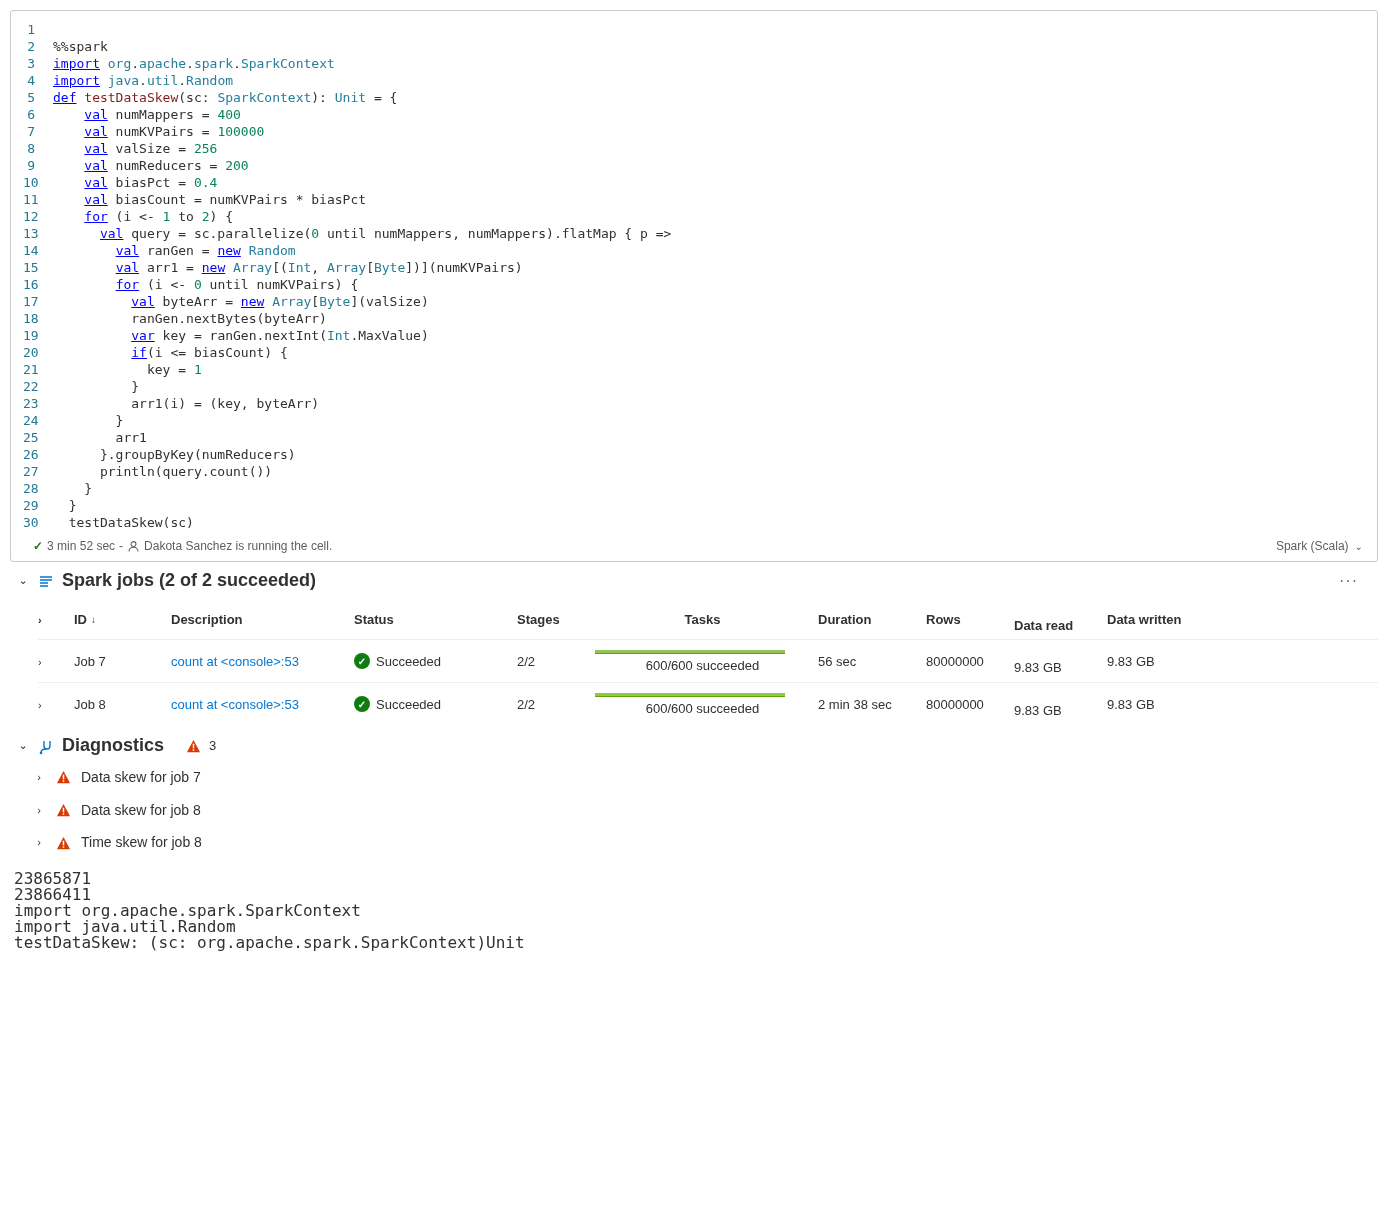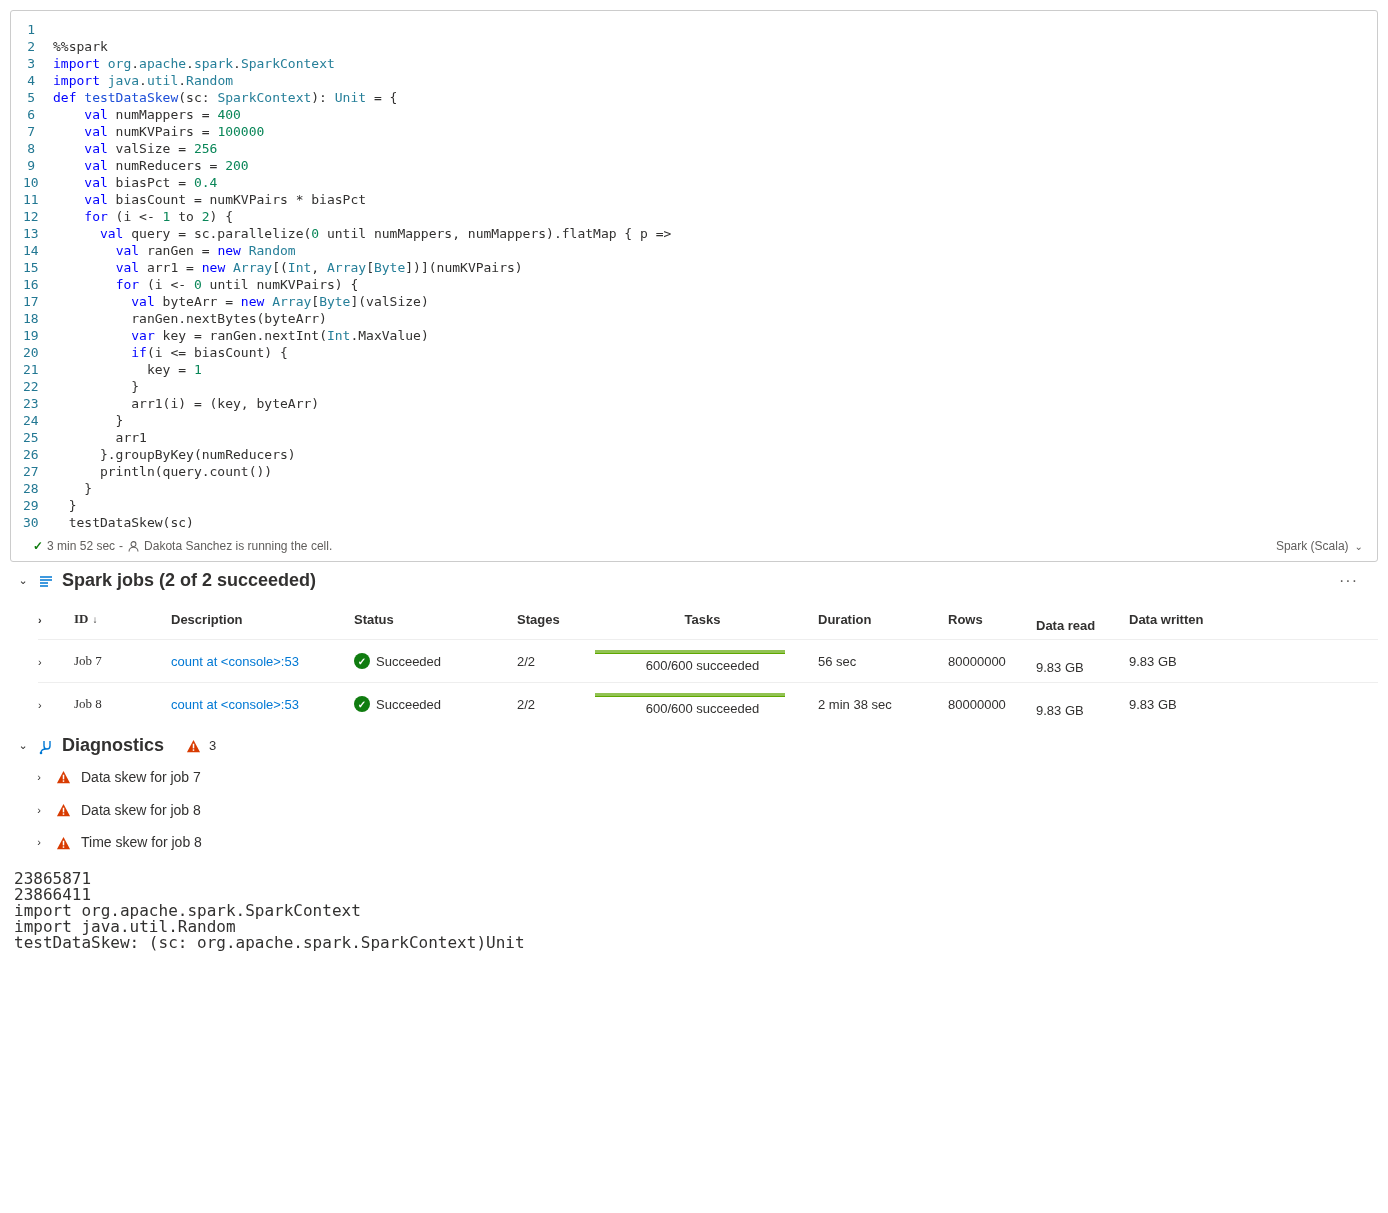--- a/index.html
+++ b/index.html
@@ -26,25 +26,25 @@
   .code-line { display: flex; }
   .lineno {
     width: 30px;
     text-align: right;
     color: #237893;
     padding-right: 18px;
     user-select: none;
     flex-shrink: 0;
   }
   .code { flex: 1; }
-  .kw { color: #0000FF; }
+  .kw { color: #0000FF; text-decoration: underline; }
   .pkg { color: #267f99; }
   .typ { color: #267f99; }
   .num { color: #098658; }
-  .def { color: #1d4ed8; }
+  .def { color: #7f1d1d; }
   .status-bar {
     display: flex;
     align-items: center;
     justify-content: space-between;
     padding: 8px 2px 4px 10px;
     font-size: 12px;
     color: #605e5c;
   }
   .status-left { display: flex; align-items: center; gap: 4px; }
   .status-right { display: flex; align-items: center; gap: 6px; cursor: pointer; }
@@ -69,27 +69,27 @@
   .jobs-table { width: 100%; padding-left: 28px; }
   .jobs-header, .job-row {
     display: flex;
     align-items: center;
     padding: 6px 0;
     gap: 8px;
   }
   .jobs-header { font-weight: 600; color: #323130; border-bottom: 0; }
   .job-row { border-top: 1px solid #eee; padding: 7px 0;}
   .col-exp { width: 28px; }
-  .col-id { width: 80px; display:flex; align-items:center; gap:4px;font-family:Liberation Serif, serif;}
+  .col-id { width: 80px; display:flex; align-items:center; gap:4px;}
   .col-desc { width: 175px; margin-left: 9px; }
   .col-status { width: 155px; display:flex; align-items:center; gap:6px;}
   .col-stages { width: 70px; }
   .col-tasks { width: 215px; text-align: center; }
   .col-dur { width: 100px; }
-  .col-rows { width: 80px; margin-left: 22px; }
+  .col-rows { width: 80px; }
   .col-read { width: 85px; margin-top: 13px; }
   .col-written { width: 90px; }
   .link { color: #0078d4; cursor: pointer; }
   .succ-circle {
     width: 16px; height: 16px; border-radius: 50%;
     background: #107c10; display: inline-flex;
     align-items:center; justify-content:center;
     color:#fff; font-size:10px; font-weight:bold;
   }
   .task-bar {

